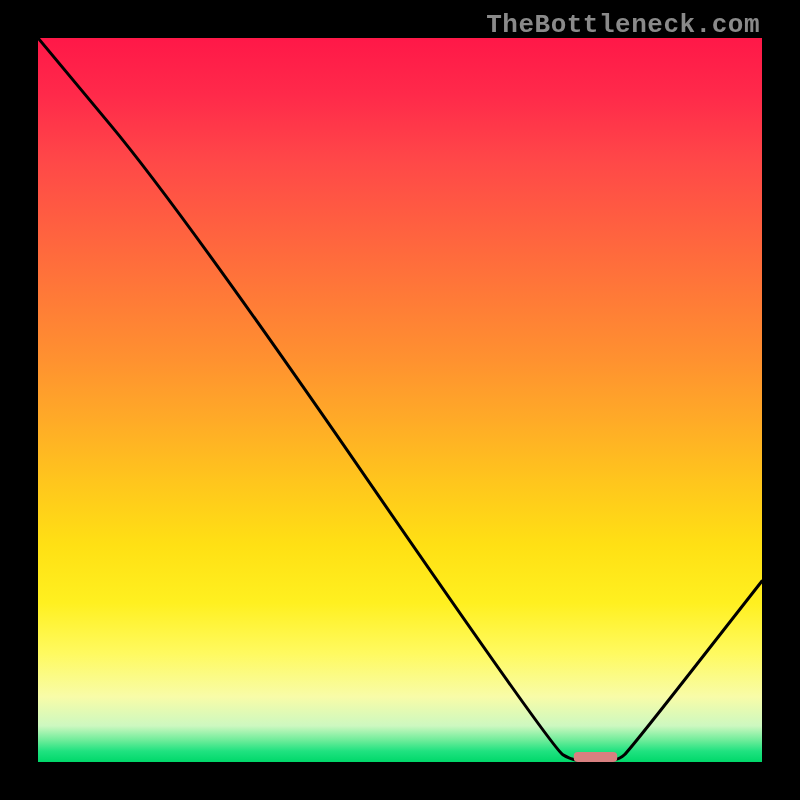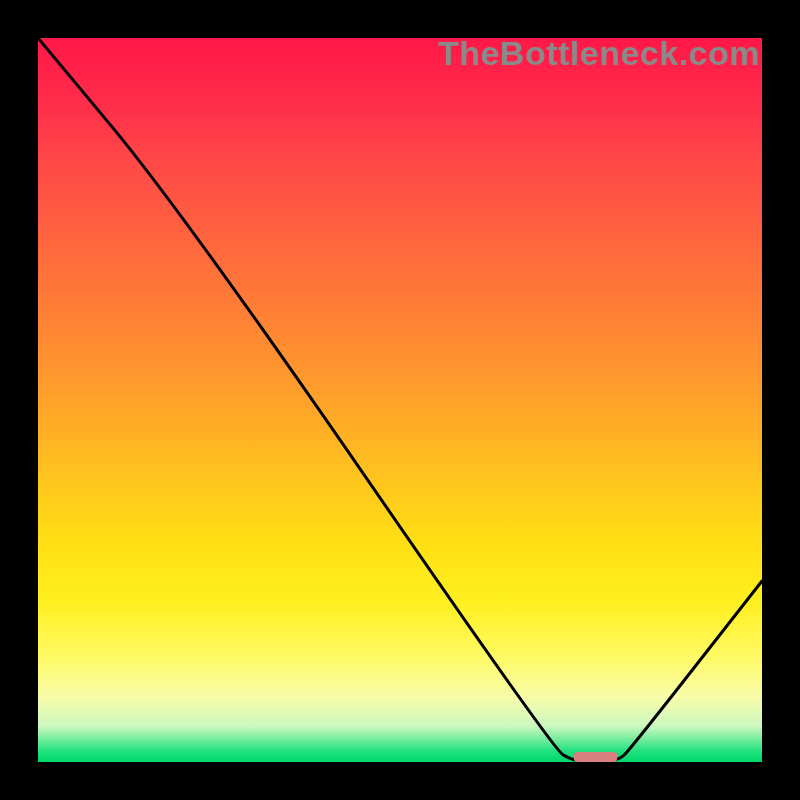--- a/index.html
+++ b/index.html
@@ -43,25 +43,24 @@
       #6eec9a 97%,
       #20e280 98.5%,
       #00d86a 100%
     );
   }
   .watermark {
     position: absolute;
     top: 10px;
     right: 40px;
     color: #8a8a8a;
-    font-family: Liberation Sans, sans-serif;
-    font-size: 34px;
+    font-family: Liberation Mono, monospace;
+    font-size: 26px;
     font-weight: bold;
     letter-spacing: 0.5px;
-    margin-top: 24px;
   }
   svg.curve {
     position: absolute;
     inset: 0;
     width: 100%;
     height: 100%;
   }
 </style>
 </head>
 <body>

